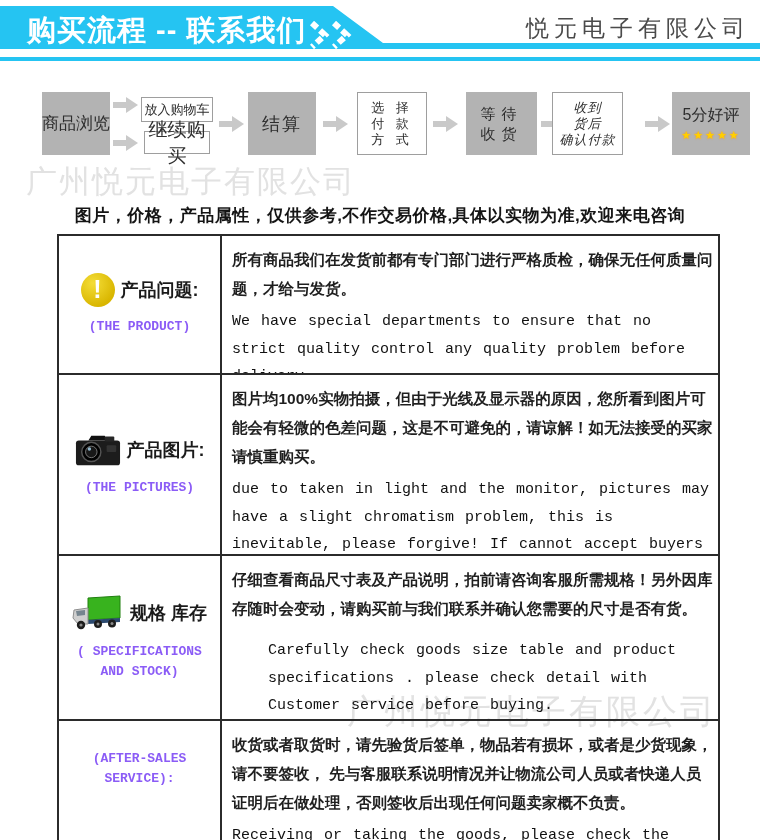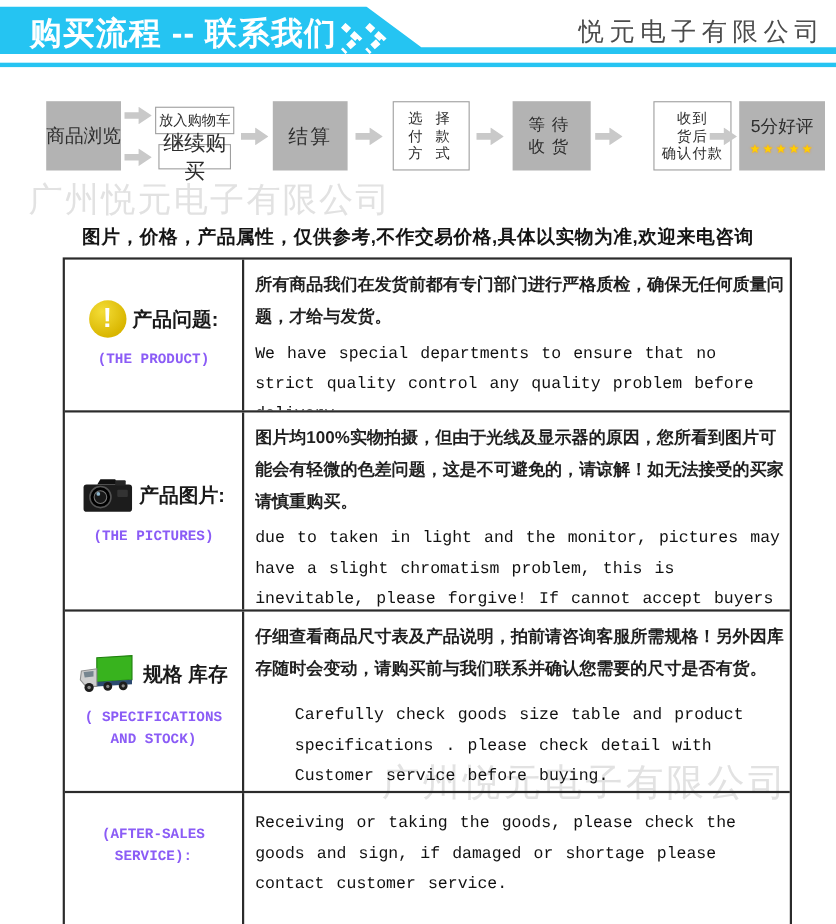--- a/index.html
+++ b/index.html
@@ -28,21 +28,21 @@
     text-align:center;color:#2e2e2e;box-sizing:border-box;}
   .gray{background:#b3b3b3;}
   .whitebox{background:#fff;border:1px solid #9e9e9e;}
   .multi{white-space:pre-line;}
   .step-browse{left:42px;top:92px;width:68px;height:63px;font-size:17px;}
   .box-cart{left:141px;top:97px;width:72px;height:25px;font-size:13px;}
   .box-cont{left:144px;top:131px;width:66px;height:23px;font-size:19px;}
   .step-checkout{left:248px;top:92px;width:68px;height:63px;font-size:18px;letter-spacing:2px;}
   .box-pay{left:357px;top:92px;width:70px;height:63px;font-size:13px;line-height:16px;letter-spacing:4px;}
   .step-wait{left:466px;top:92px;width:71px;height:63px;font-size:15px;line-height:20px;letter-spacing:6px;}
-  .box-confirm{left:594px;top:92px;width:71px;height:63px;font-size:13px;line-height:16px;letter-spacing:1px;}
+  .box-confirm{left:552px;top:92px;width:71px;height:63px;font-size:13px;line-height:16px;letter-spacing:1px;font-style:italic;}
   .step-praise{left:672px;top:92px;width:78px;height:63px;font-size:16px;}
   .stars{font-size:11px;letter-spacing:2px;color:#ffcf00;text-shadow:0 0 2px #ff9100;margin-top:3px;}
   .arrow{position:absolute;}
 
   
   .wm{position:absolute;color:#e2e2e2;white-space:nowrap;z-index:0;pointer-events:none;}
   .wm-top{left:26px;top:161px;font-size:31px;letter-spacing:2px;}
   .wm-bottom{left:347px;top:689px;font-size:34px;letter-spacing:3px;}
 
   
@@ -204,17 +204,18 @@
       <p class="en gap-lg">Carefully check goods size table and product specifications . please check detail with Customer service before buying.</p>
     </div>
   </div>
 
   <div class="trow h-r4">
     <div class="cell-left top-align">
       <div class="label-en">(AFTER-SALES
 SERVICE):</div>
     </div>
     <div class="cell-right">
+      <p class="cn">收货或者取货时，请先验货后签单，物品若有损坏，或者是少货现象，请不要签收， 先与客服联系说明情况并让物流公司人员或者快递人员证明后在做处理，否则签收后出现任何问题卖家概不负责。</p>
       <p class="en">Receiving or taking the goods, please check the goods and sign, if damaged or shortage please contact customer service.</p>
     </div>
   </div>
 
 </div>
 
 </body></html>

